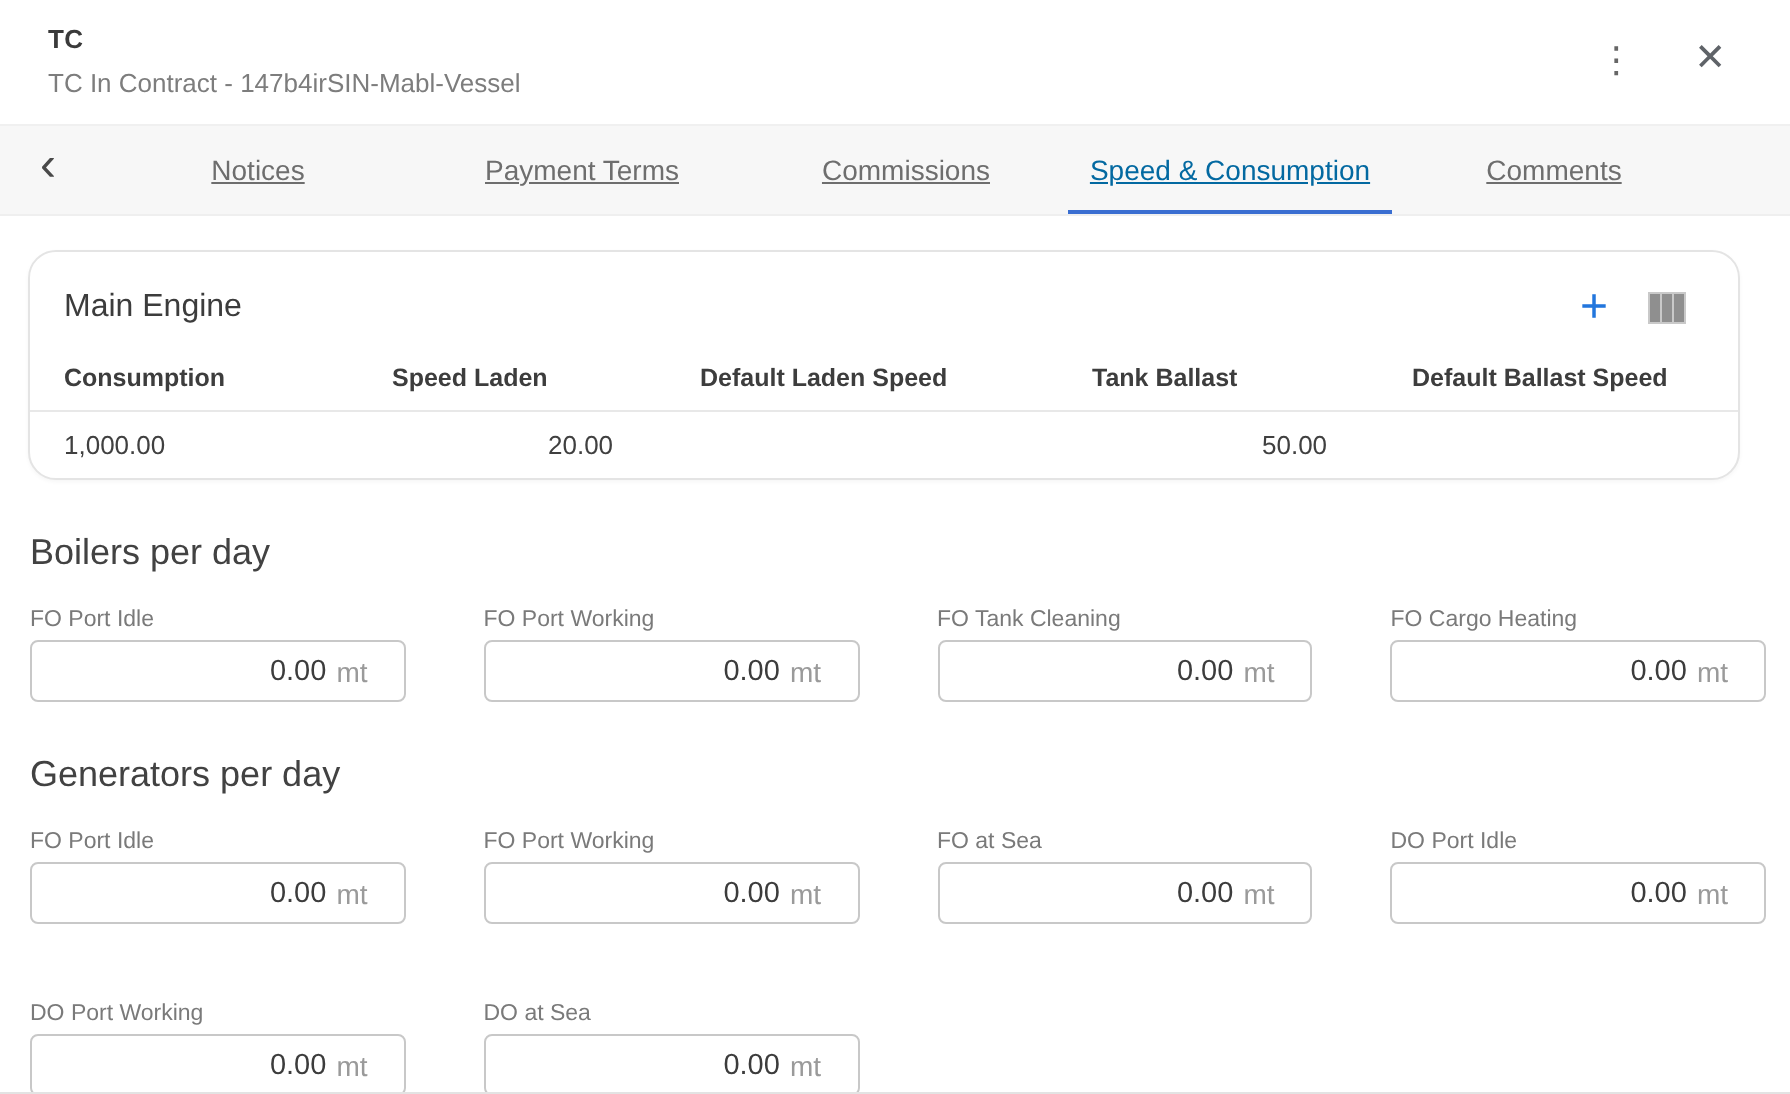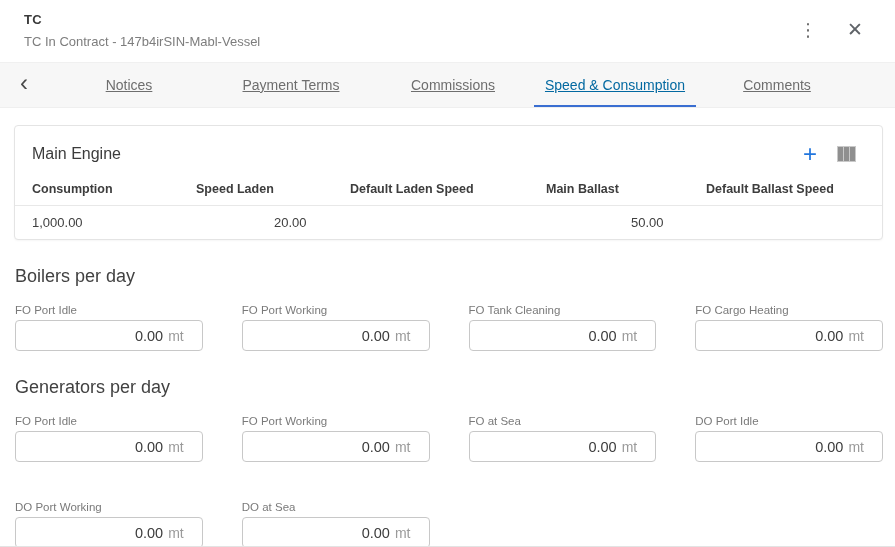--- a/index.html
+++ b/index.html
@@ -85,23 +85,23 @@
     padding-top: 2px;
     text-decoration: underline;
   }
   .tab.active {
     color: #0369a1;
     border-bottom-color: #3a6ed1;
   }
 
   
   .card {
-    margin: 17px 12px 0 14px;
+    margin: 17px 25px 0 14px;
     border: 1px solid #e4e4e4;
-    border-radius: 4px;
+    border-radius: 14px;
     box-shadow: 0 1px 2px rgba(0,0,0,0.04);
     background: #fff;
   }
   .card-head {
     display: flex;
     align-items: center;
     justify-content: space-between;
     padding: 16px 26px 6px 17px;
   }
   .card-title { font-size: 16px; color: #3c3c3c; }
@@ -210,21 +210,21 @@
         <i></i>
           <i></i>
           <i></i>
       </button>
     </div>
   </div>
   <div class="tgrid thead">
     <div>Consumption</div>
     <div>Speed Laden</div>
     <div>Default Laden Speed</div>
-    <div>Main Ballast</div>
+    <div>Tank Ballast</div>
     <div>Default Ballast Speed</div>
   </div>
   <div class="tgrid trow">
     <div>1,000.00</div>
     <div class="cell-indent-a">20.00</div>
     <div></div>
     <div class="cell-indent-b">50.00</div>
     <div></div>
   </div>
 </div>

